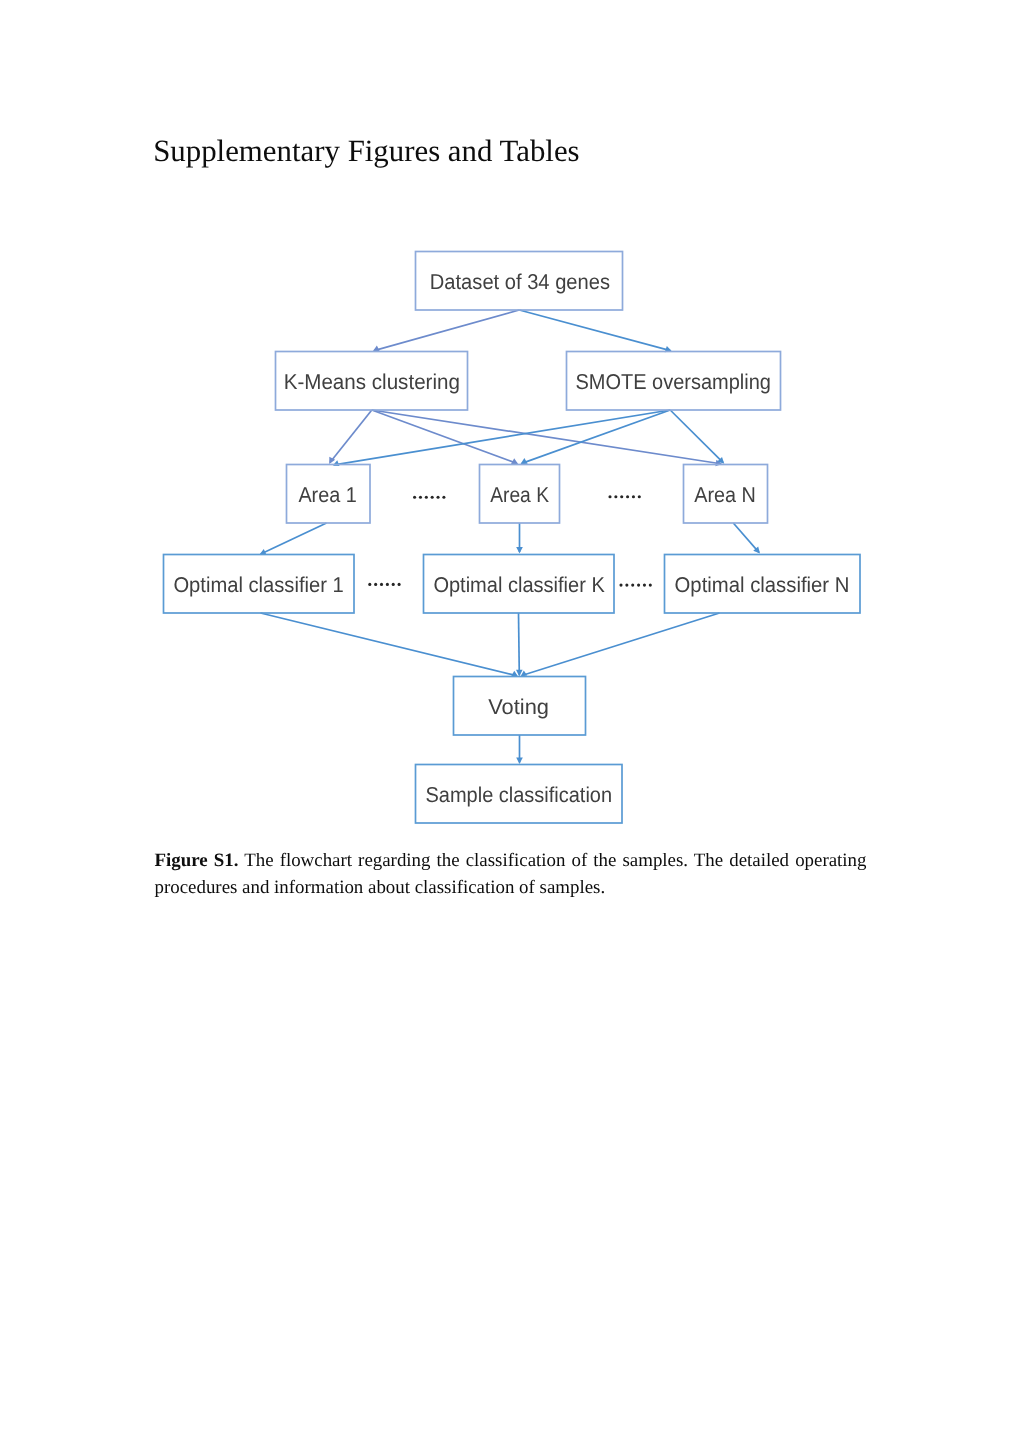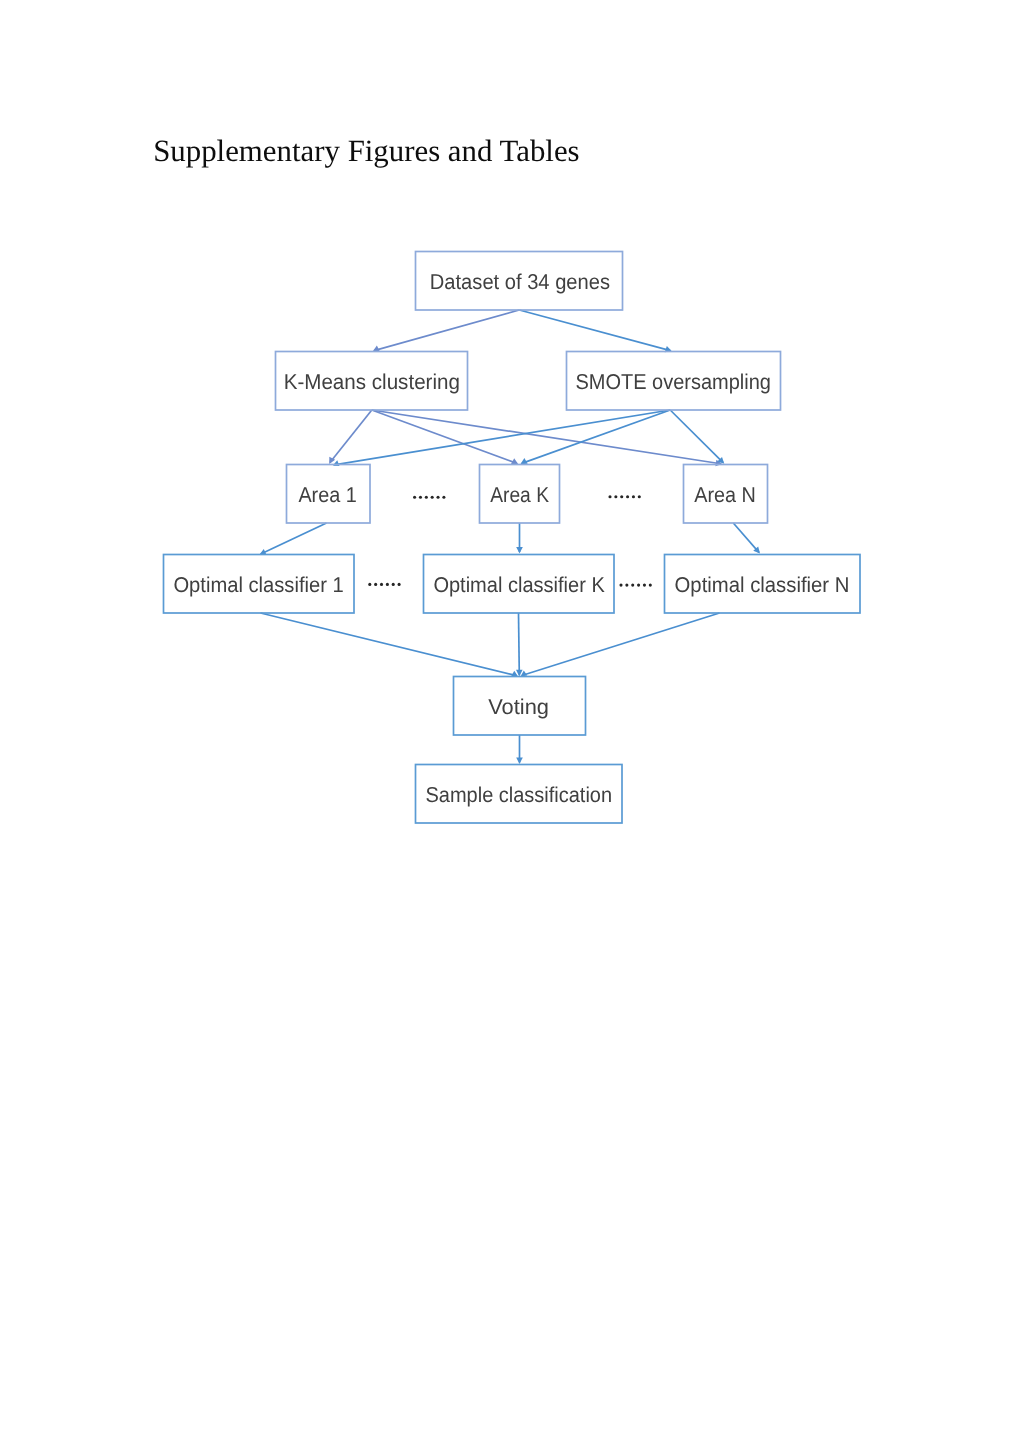--- a/index.html
+++ b/index.html
@@ -130,14 +130,15 @@
       <g>
         <circle cx="621.00" cy="585.10" r="1.55" fill="#262626"></circle>
         <circle cx="626.86" cy="585.10" r="1.55" fill="#262626"></circle>
         <circle cx="632.72" cy="585.10" r="1.55" fill="#262626"></circle>
         <circle cx="638.58" cy="585.10" r="1.55" fill="#262626"></circle>
         <circle cx="644.44" cy="585.10" r="1.55" fill="#262626"></circle>
         <circle cx="650.30" cy="585.10" r="1.55" fill="#262626"></circle>
       </g>
     </svg>
 
+  <div class="caption"><b>Figure S1.</b><span> The flowchart regarding the classification of the samples. The detailed operating procedures and information about classification of samples.</span></div>
 
 </div>
 
 </body></html>

